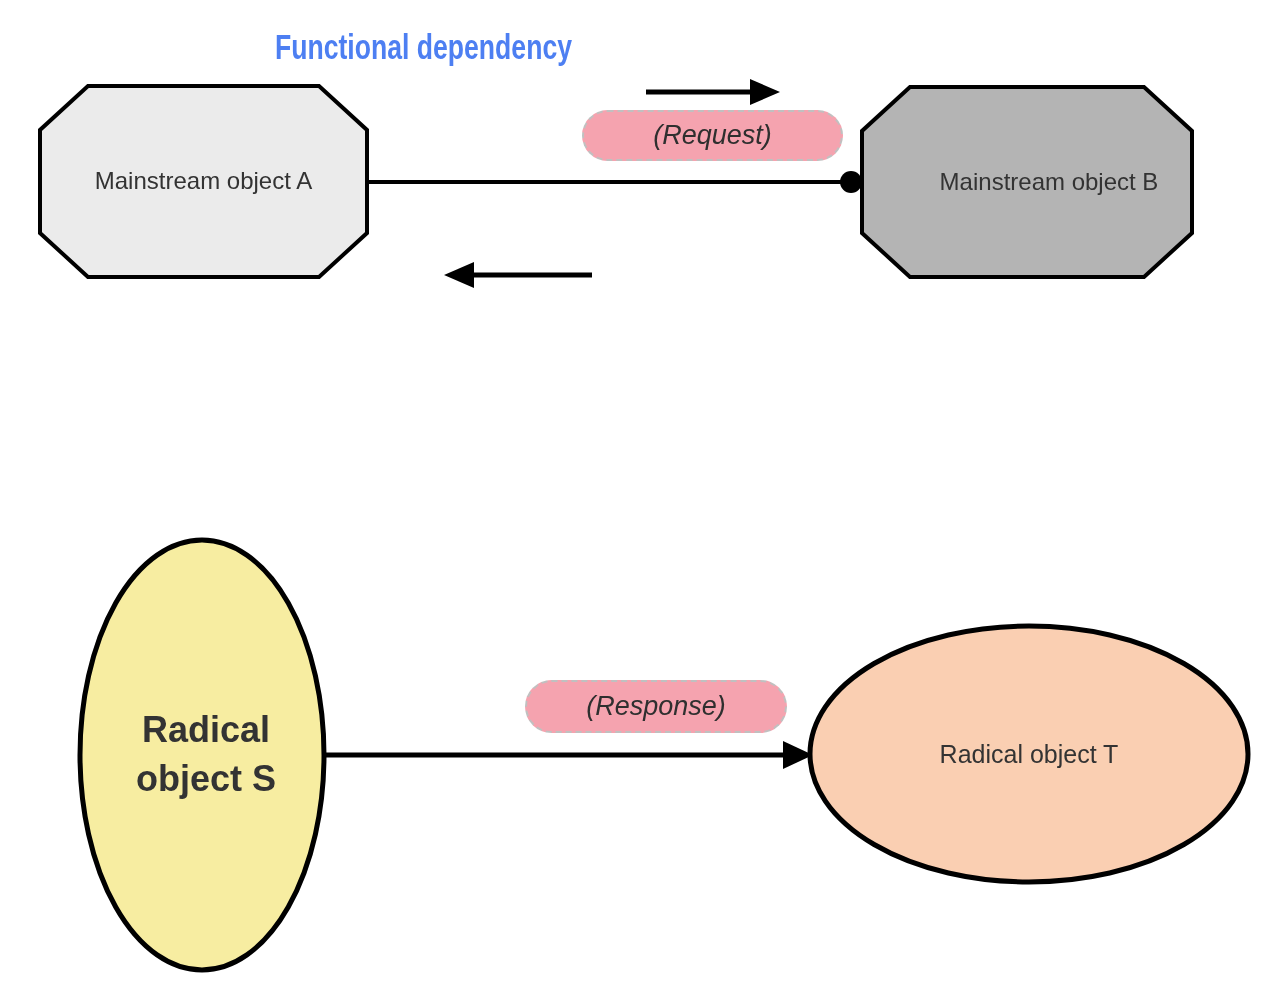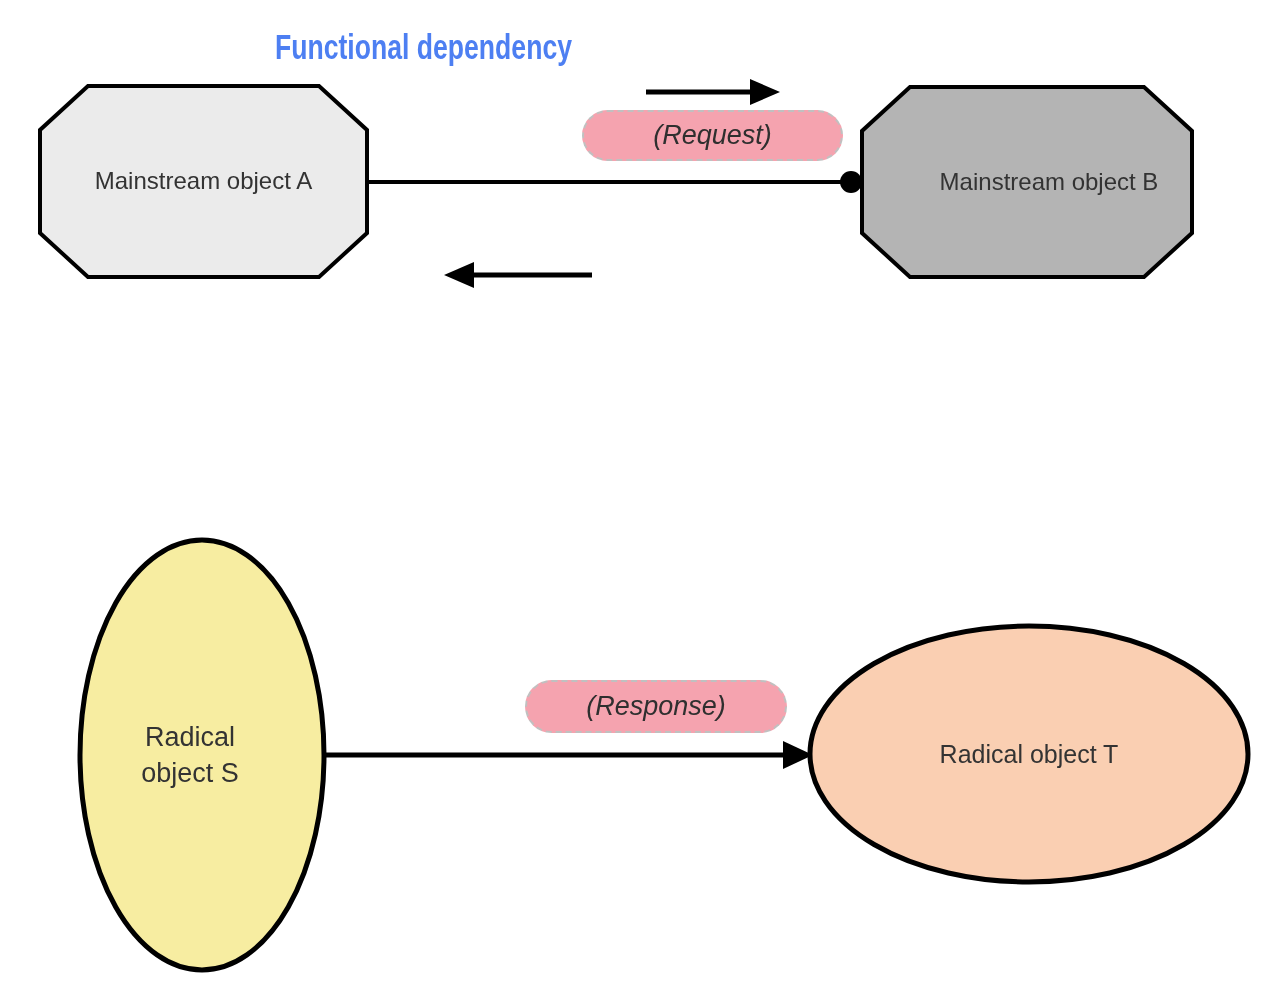--- a/index.html
+++ b/index.html
@@ -91,19 +91,19 @@
 
   <div class="overlay node-label" style="left:40px; top:86px; width:327px; height:191px;">Mainstream object A</div>
 
   <div class="overlay node-label" style="left:884px; top:87px; width:330px; height:190px;">Mainstream object B</div>
 
   <div class="overlay pill" style="left:582px; top:110px; width:261px; height:51px;">(Request)</div>
 
 
   <div class="overlay pill" style="left:525px; top:680px; width:262px; height:53px;">(Response)</div>
 
-  <div class="overlay node-label" style="left:68px; top:540px; width:244px; height:430px; font-size:27px;">Radical
+  <div class="overlay node-label" style="left:84px; top:540px; width:244px; height:430px; font-size:36px;font-weight:bold;">Radical
 object S</div>
 
   <div class="overlay node-label" style="left:812px; top:628px; width:434px; height:253px; font-size:25px;">Radical object T</div>
 
 
 </div>
 
 </body></html>

